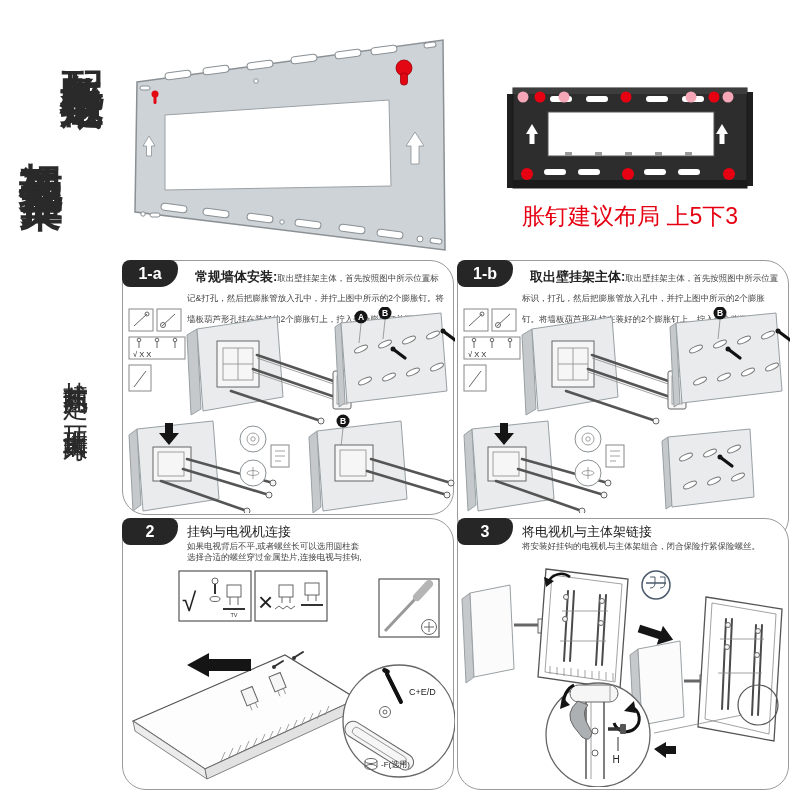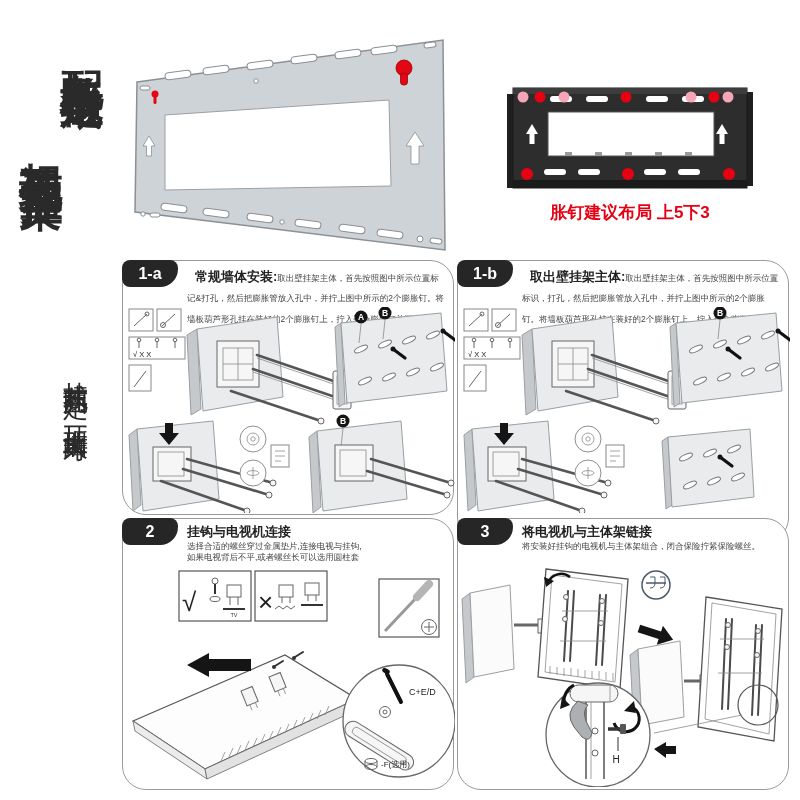--- a/index.html
+++ b/index.html
@@ -6,36 +6,36 @@
   .canvas{position:relative;width:800px;height:800px;background:#fff;overflow:hidden;
           font-family:"Liberation Sans","DejaVu Sans",sans-serif;}
   
   .v-text{position:absolute;writing-mode:vertical-rl;text-orientation:upright;
           color:#2a2a2a;white-space:pre;}
   .headline{font-size:43px;font-weight:bold;letter-spacing:3px;}
   .subline{font-size:25px;font-weight:500;letter-spacing:2px;}
   .tpl-plate{position:absolute;left:112px;top:28px;}
   .blk-plate{position:absolute;left:505px;top:82px;}
   .anchor-caption{position:absolute;left:505px;top:201px;width:250px;text-align:center;
-          font-size:17px;font-weight:bold;color:#e60012;}
+          font-size:23px;font-weight:normal;color:#e60012;}
   
   .panel{position:absolute;width:332px;background:#fff;border:1.6px solid #9a9a9a;
          border-radius:24px;box-sizing:border-box;}
   .p1a{left:122px;top:260px;height:255px;}
   .p1b{left:457px;top:260px;height:282px;}
   .p2 {left:122px;top:518px;height:272px;}
   .p3 {left:457px;top:518px;height:272px;}
   .tab{position:absolute;left:-1px;top:-1px;width:56px;height:27px;background:#262626;
        color:#fff;font-weight:bold;font-size:16px;display:flex;align-items:center;
        justify-content:center;border-radius:8px 8px 18px 8px;}
   .hdr{margin:5px 8px 0 64px;line-height:1.28;}
   .hdr .t{font-size:13px;font-weight:bold;color:#222;margin-left:8px;}
   .hdr .d{font-size:8.5px;color:#444;}
   .hdr2{margin:4px 8px 0 64px;}
-  .hdr2 .t{font-size:13px;font-weight:bold;color:#222;display:block;}
+  .hdr2 .t{font-size:13px;font-weight:normal;color:#222;display:block;}
   .hdr2 .d{font-size:8.5px;color:#444;display:block;line-height:1.3;}
   .art{position:absolute;left:0;}
   
   .wf{fill:#e9ebec;stroke:#98a0a4;stroke-width:1}
   .wf2{fill:#fbfbfb;stroke:#9aa0a4;stroke-width:1}
   .ws{fill:#c6c9cb;stroke:#98a0a4;stroke-width:1}
   .pp{fill:#f6f6f6;stroke:#666;stroke-width:1}
   .card{fill:#fff;stroke:#888;stroke-width:1}
   .card2{fill:#fff;stroke:#555;stroke-width:1.2}
   .ln{stroke:#666;stroke-width:1;fill:none}
@@ -357,22 +357,22 @@
         <path d="M58 32 l12 9" class="scr"></path>
           <circle cx="58" cy="32" r="2.5" class="blk"></circle>
       </g>
     </svg>
   </section>
 
   <section class="panel p2">
     <div class="tab">2</div>
     <div class="hdr2">
       <span class="t">挂钩与电视机连接</span>
+      <span class="d">如果电视背后不平,或者螺丝长可以选用圆柱套</span>
       <span class="d">选择合适的螺丝穿过金属垫片,连接电视与挂钩,</span>
-      <span class="d">如果电视背后不平,或者螺丝长可以选用圆柱套</span>
     </div>
     <svg class="art" style="top:50px" width="332" height="220" viewBox="0 0 332 220">
 
       <g>
         <rect x="56" y="2" width="72" height="50" class="card2"></rect>
         <text x="59" y="42" class="cktxt">√</text>
         <circle cx="92" cy="12" r="3" class="ln"></circle>
           <path d="M92 15 v10" stroke="#333" stroke-width="2" fill="none"></path>
         <ellipse cx="92" cy="30" rx="5" ry="2.5" class="ln"></ellipse>
         <g>

